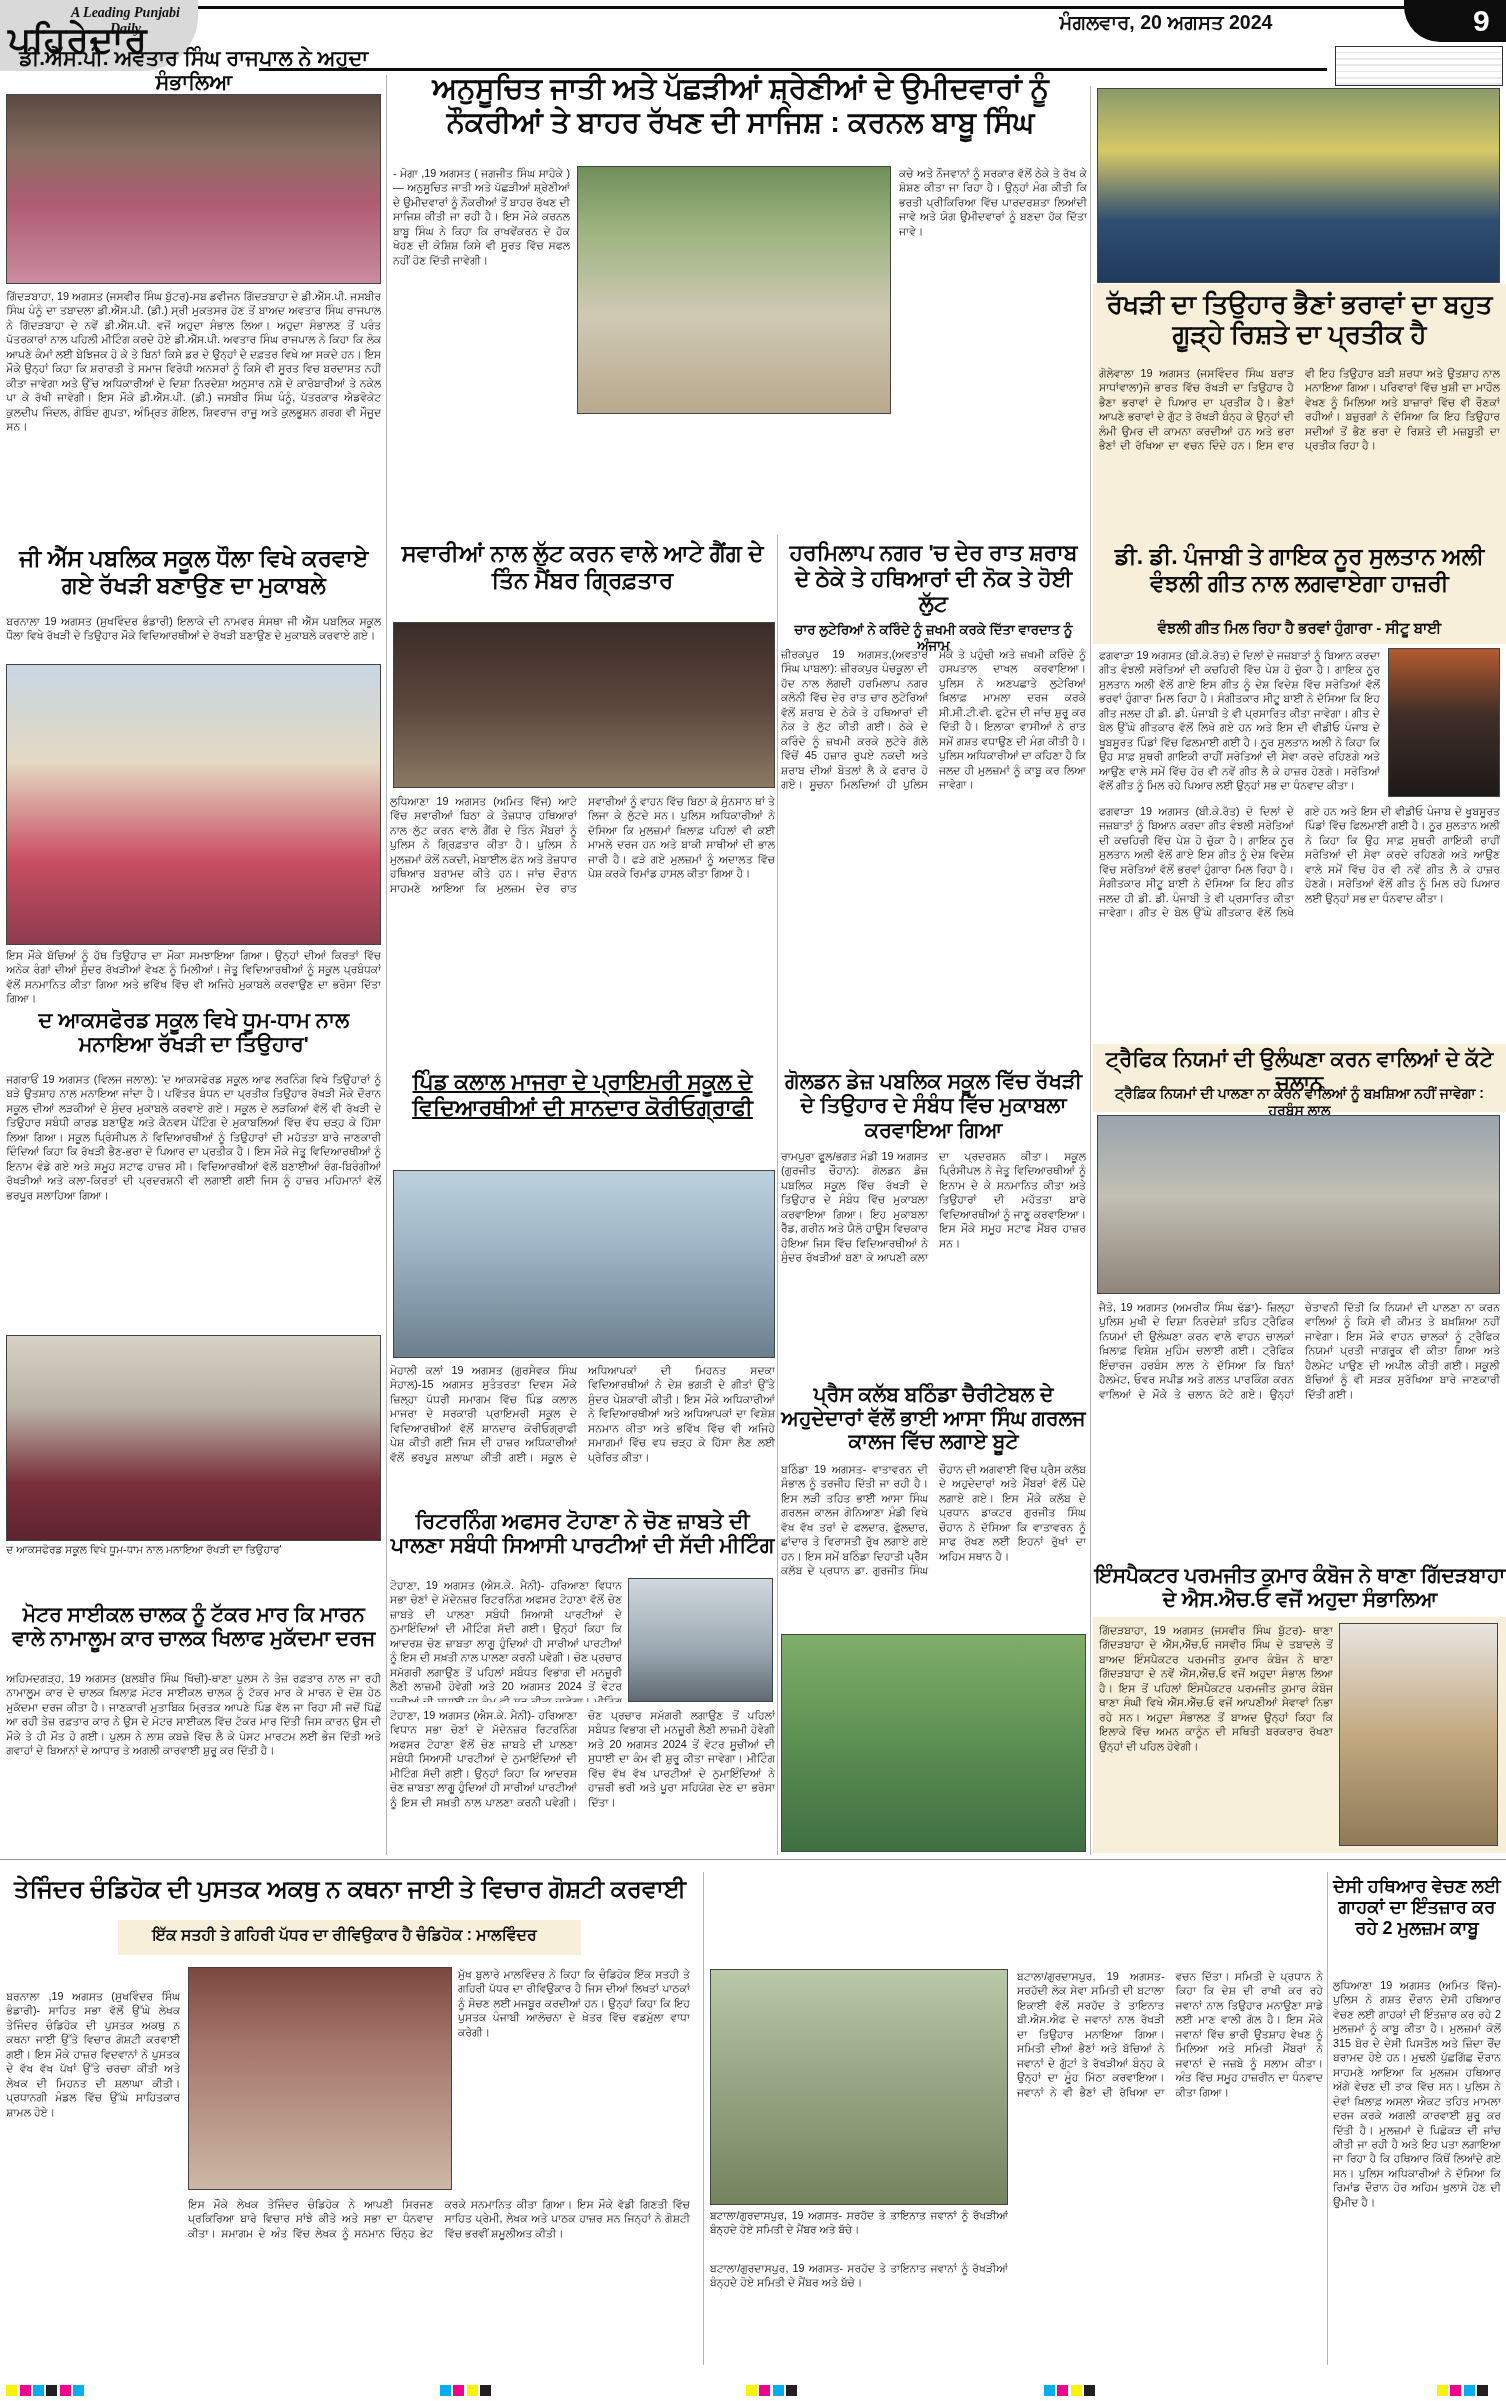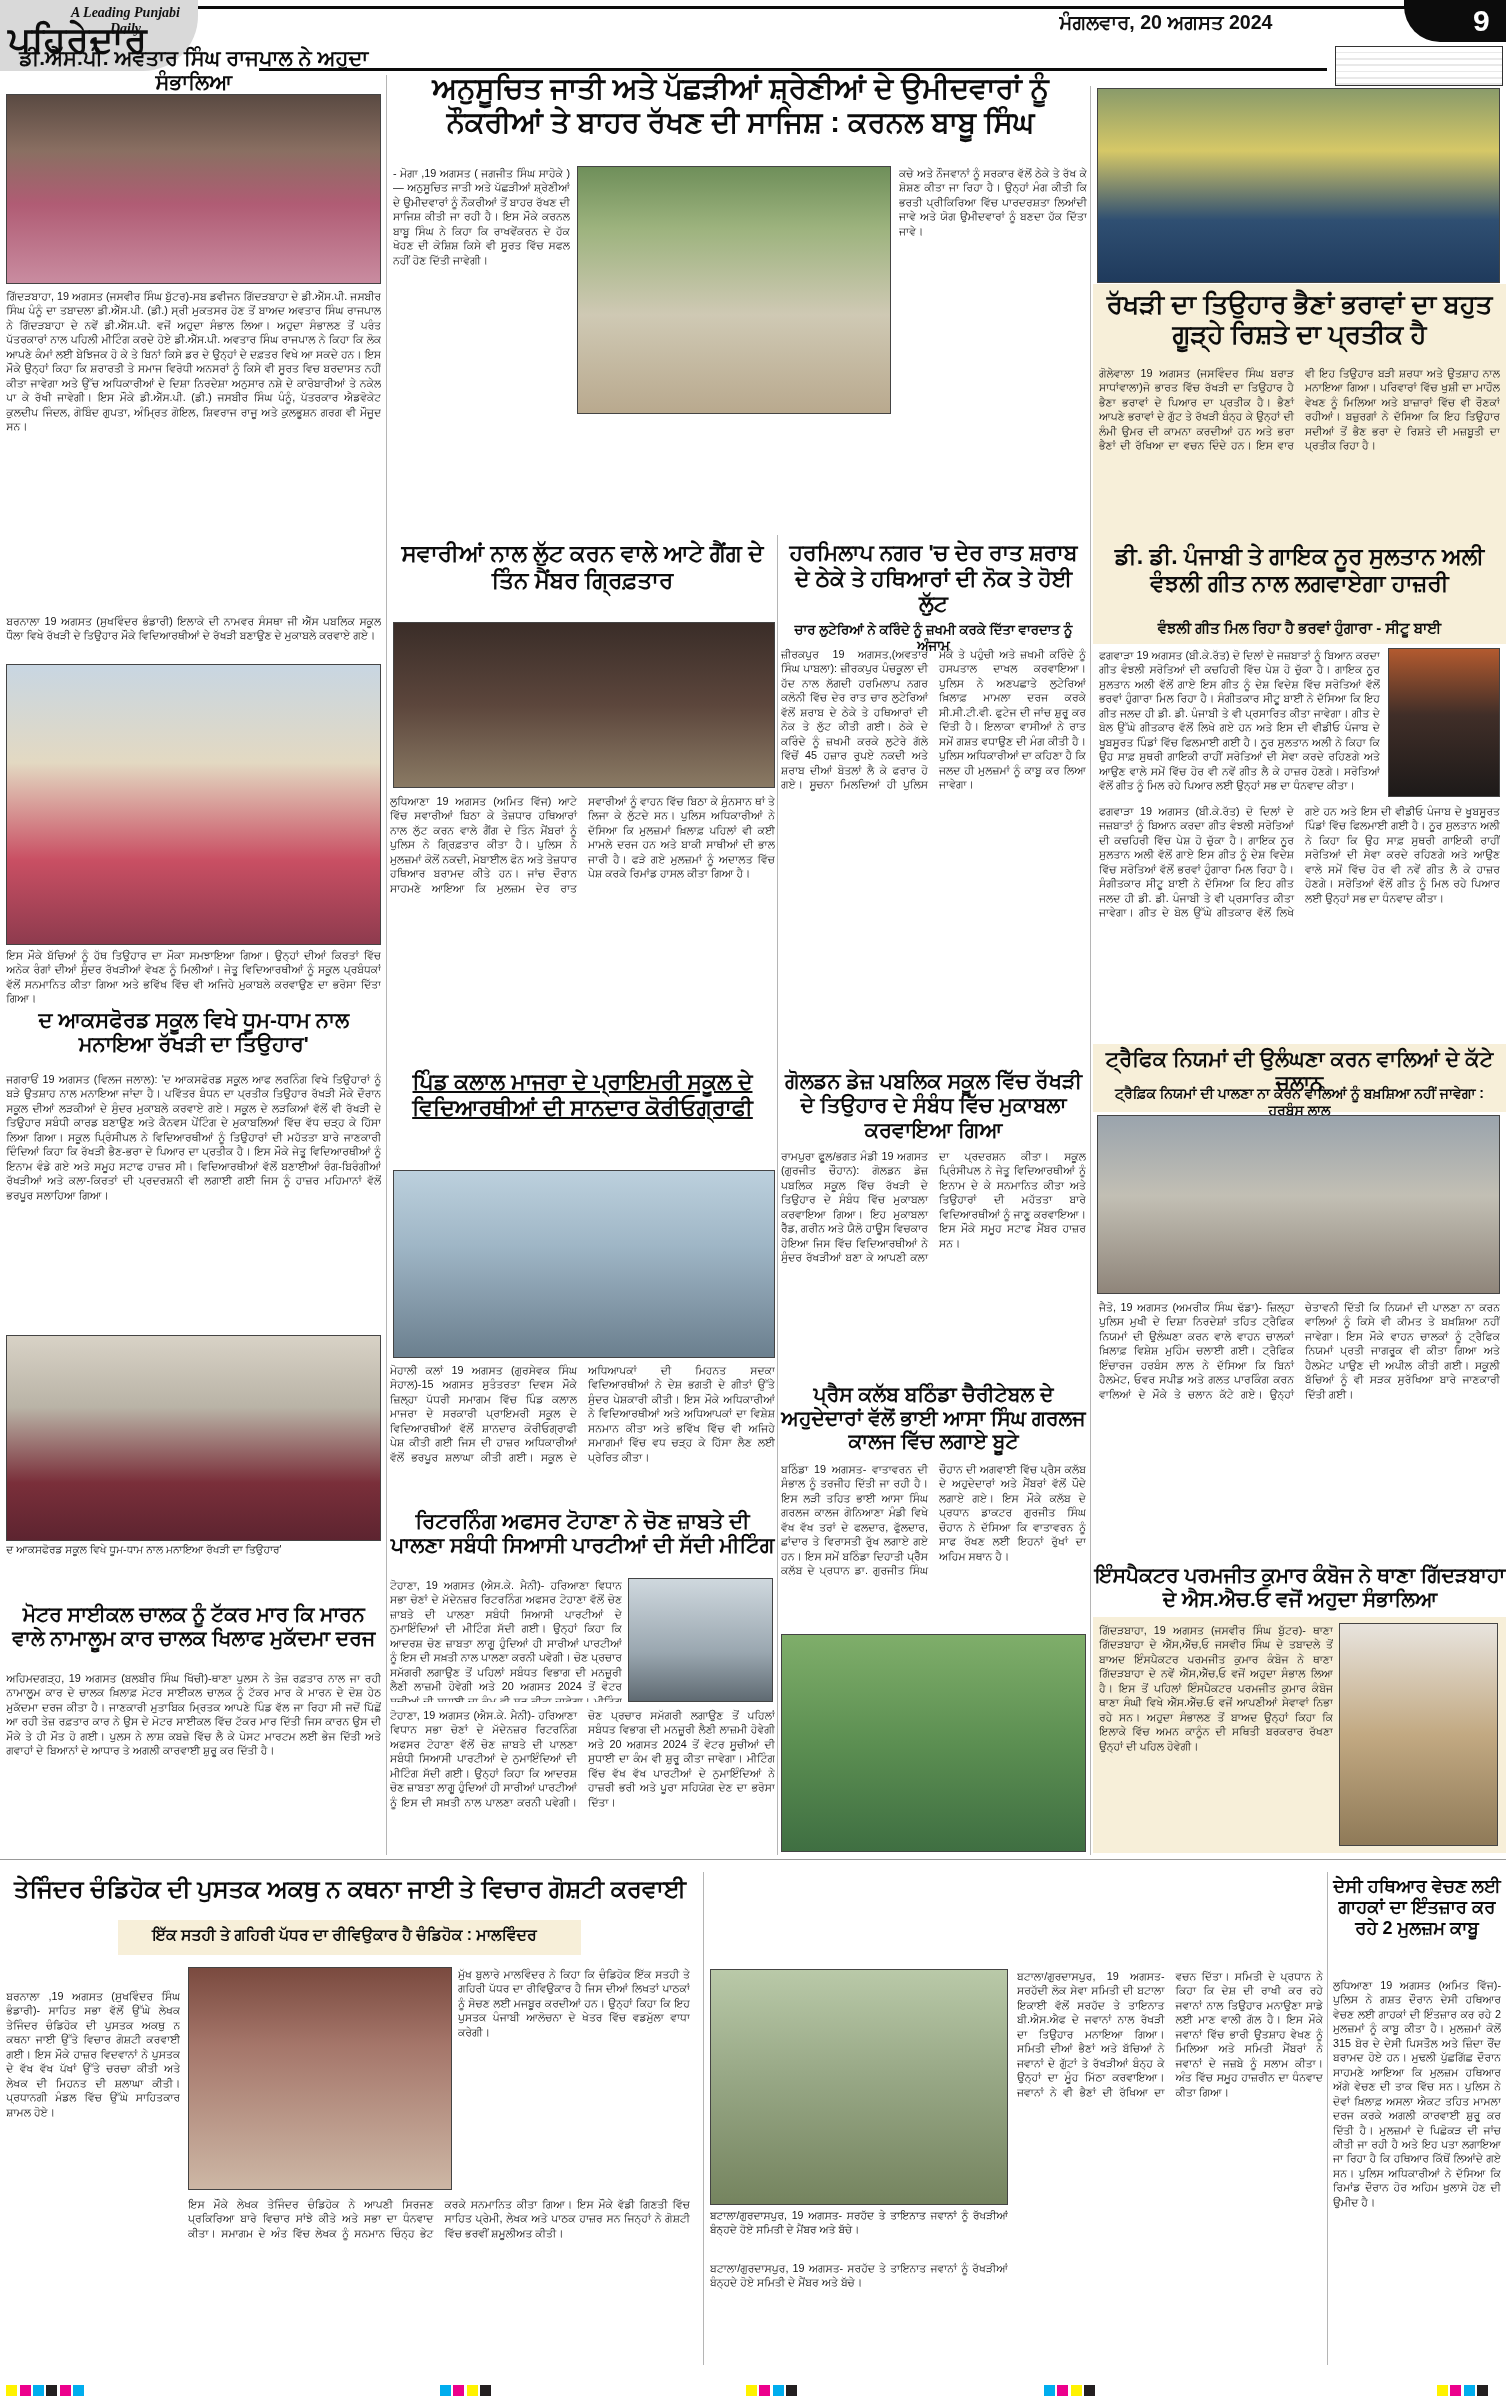--- a/index.html
+++ b/index.html
@@ -43,20 +43,21 @@
   <div class="vr" style="left:777px;top:535px;height:1320px;"></div>
   <div class="vr" style="left:1090px;top:86px;height:1769px;"></div>
   <div class="abs" style="left:0;top:1859px;width:1506px;height:0.8px;background:#999;"></div>
   <div class="vr" style="left:703px;top:1872px;height:493px;"></div>
   <div class="vr" style="left:1327px;top:1872px;height:493px;"></div>
 
   <div class="abs hl" style="left:6.3px;top:46px;width:375px;font-size:21px;">ਡੀ.ਐੱਸ.ਪੀ. ਅਵਤਾਰ ਸਿੰਘ ਰਾਜਪਾਲ ਨੇ ਅਹੁਦਾ ਸੰਭਾਲਿਆ</div>
   <div class="abs photo" style="left:6.3px;top:94px;width:375px;height:190px;background:linear-gradient(180deg,#5a4a42 0%,#8a6f62 30%,#b05c74 58%,#c98ca0 100%);"></div>
   <div class="abs bt" style="left:6.3px;top:289px;width:375px;height:248px;">ਗਿੱਦੜਬਾਹਾ, 19 ਅਗਸਤ (ਜਸਵੀਰ ਸਿੰਘ ਬੁੱਟਰ)-ਸਬ ਡਵੀਜਨ ਗਿੱਦੜਬਾਹਾ ਦੇ ਡੀ.ਐੱਸ.ਪੀ. ਜਸਬੀਰ ਸਿੰਘ ਪੰਨੂੰ ਦਾ ਤਬਾਦਲਾ ਡੀ.ਐੱਸ.ਪੀ. (ਡੀ.) ਸ੍ਰੀ ਮੁਕਤਸਰ ਹੋਣ ਤੋਂ ਬਾਅਦ ਅਵਤਾਰ ਸਿੰਘ ਰਾਜਪਾਲ ਨੇ ਗਿੱਦੜਬਾਹਾ ਦੇ ਨਵੇਂ ਡੀ.ਐੱਸ.ਪੀ. ਵਜੋਂ ਅਹੁਦਾ ਸੰਭਾਲ ਲਿਆ। ਅਹੁਦਾ ਸੰਭਾਲਣ ਤੋਂ ਪਰੰਤ ਪੱਤਰਕਾਰਾਂ ਨਾਲ ਪਹਿਲੀ ਮੀਟਿੰਗ ਕਰਦੇ ਹੋਏ ਡੀ.ਐੱਸ.ਪੀ. ਅਵਤਾਰ ਸਿੰਘ ਰਾਜਪਾਲ ਨੇ ਕਿਹਾ ਕਿ ਲੋਕ ਆਪਣੇ ਕੰਮਾਂ ਲਈ ਬੇਝਿਜਕ ਹੋ ਕੇ ਤੇ ਬਿਨਾਂ ਕਿਸੇ ਡਰ ਦੇ ਉਨ੍ਹਾਂ ਦੇ ਦਫ਼ਤਰ ਵਿਖੇ ਆ ਸਕਦੇ ਹਨ। ਇਸ ਮੌਕੇ ਉਨ੍ਹਾਂ ਕਿਹਾ ਕਿ ਸ਼ਰਾਰਤੀ ਤੇ ਸਮਾਜ ਵਿਰੋਧੀ ਅਨਸਰਾਂ ਨੂੰ ਕਿਸੇ ਵੀ ਸੂਰਤ ਵਿਚ ਬਰਦਾਸਤ ਨਹੀਂ ਕੀਤਾ ਜਾਵੇਗਾ ਅਤੇ ਉੱਚ ਅਧਿਕਾਰੀਆਂ ਦੇ ਦਿਸ਼ਾ ਨਿਰਦੇਸ਼ਾ ਅਨੁਸਾਰ ਨਸ਼ੇ ਦੇ ਕਾਰੋਬਾਰੀਆਂ ਤੇ ਨਕੇਲ ਪਾ ਕੇ ਰੱਖੀ ਜਾਵੇਗੀ। ਇਸ ਮੌਕੇ ਡੀ.ਐੱਸ.ਪੀ. (ਡੀ.) ਜਸਬੀਰ ਸਿੰਘ ਪੰਨੂੰ, ਪੱਤਰਕਾਰ ਐਡਵੋਕੇਟ ਕੁਲਦੀਪ ਜਿੰਦਲ, ਗੋਬਿੰਦ ਗੁਪਤਾ, ਅੰਮ੍ਰਿਤ ਗੋਇਲ, ਸ਼ਿਵਰਾਜ ਰਾਜੂ ਅਤੇ ਕੁਲਭੂਸ਼ਨ ਗਰਗ ਵੀ ਮੌਜੂਦ ਸਨ।</div>
 
+  <div class="abs hl" style="left:6.3px;top:545px;width:375px;font-size:23px;">ਜੀ ਐੱਸ ਪਬਲਿਕ ਸਕੂਲ ਧੌਲਾ ਵਿਖੇ ਕਰਵਾਏ ਗਏ ਰੱਖੜੀ ਬਣਾਉਣ ਦਾ ਮੁਕਾਬਲੇ</div>
   <div class="abs bt" style="left:6.3px;top:614px;width:375px;height:47px;">ਬਰਨਾਲਾ 19 ਅਗਸਤ (ਸੁਖਵਿੰਦਰ ਭੰਡਾਰੀ) ਇਲਾਕੇ ਦੀ ਨਾਮਵਰ ਸੰਸਥਾ ਜੀ ਐੱਸ ਪਬਲਿਕ ਸਕੂਲ ਧੌਲਾ ਵਿਖੇ ਰੱਖੜੀ ਦੇ ਤਿਉਹਾਰ ਮੌਕੇ ਵਿਦਿਆਰਥੀਆਂ ਦੇ ਰੱਖੜੀ ਬਣਾਉਣ ਦੇ ਮੁਕਾਬਲੇ ਕਰਵਾਏ ਗਏ।</div>
   <div class="abs photo" style="left:6.3px;top:664px;width:375px;height:281px;background:linear-gradient(180deg,#c8d6e2 0%,#e3d9c2 35%,#c94f63 70%,#8e3b4e 100%);"></div>
   <div class="abs bt" style="left:6.3px;top:948px;width:375px;height:57px;">ਇਸ ਮੌਕੇ ਬੱਚਿਆਂ ਨੂੰ ਹੱਥ ਤਿਉਹਾਰ ਦਾ ਮੌਕਾ ਸਮਝਾਇਆ ਗਿਆ। ਉਨ੍ਹਾਂ ਦੀਆਂ ਕਿਰਤਾਂ ਵਿੱਚ ਅਨੇਕ ਰੰਗਾਂ ਦੀਆਂ ਸੁੰਦਰ ਰੱਖੜੀਆਂ ਵੇਖਣ ਨੂੰ ਮਿਲੀਆਂ। ਜੇਤੂ ਵਿਦਿਆਰਥੀਆਂ ਨੂੰ ਸਕੂਲ ਪ੍ਰਬੰਧਕਾਂ ਵੱਲੋਂ ਸਨਮਾਨਿਤ ਕੀਤਾ ਗਿਆ ਅਤੇ ਭਵਿੱਖ ਵਿੱਚ ਵੀ ਅਜਿਹੇ ਮੁਕਾਬਲੇ ਕਰਵਾਉਣ ਦਾ ਭਰੋਸਾ ਦਿੱਤਾ ਗਿਆ।</div>
 
   <div class="abs hl" style="left:6.3px;top:1008px;width:375px;font-size:21px;">ਦ ਆਕਸਫੋਰਡ ਸਕੂਲ ਵਿਖੇ ਧੂਮ-ਧਾਮ ਨਾਲ ਮਨਾਇਆ ਰੱਖੜੀ ਦਾ ਤਿਉਹਾਰ'</div>
   <div class="abs bt" style="left:6.3px;top:1072px;width:375px;height:259px;">ਜਗਰਾਓਂ 19 ਅਗਸਤ (ਵਿਲਜ ਜਲਾਲ): 'ਦ ਆਕਸਫੋਰਡ ਸਕੂਲ ਆਫ ਲਰਨਿੰਗ ਵਿਖੇ ਤਿਉਹਾਰਾਂ ਨੂੰ ਬੜੇ ਉਤਸ਼ਾਹ ਨਾਲ ਮਨਾਇਆ ਜਾਂਦਾ ਹੈ। ਪਵਿੱਤਰ ਬੰਧਨ ਦਾ ਪ੍ਰਤੀਕ ਤਿਉਹਾਰ ਰੱਖੜੀ ਮੌਕੇ ਦੌਰਾਨ ਸਕੂਲ ਦੀਆਂ ਲੜਕੀਆਂ ਦੇ ਸੁੰਦਰ ਮੁਕਾਬਲੇ ਕਰਵਾਏ ਗਏ। ਸਕੂਲ ਦੇ ਲੜਕਿਆਂ ਵੱਲੋਂ ਵੀ ਰੱਖੜੀ ਦੇ ਤਿਉਹਾਰ ਸਬੰਧੀ ਕਾਰਡ ਬਣਾਉਣ ਅਤੇ ਕੈਨਵਸ ਪੇਂਟਿੰਗ ਦੇ ਮੁਕਾਬਲਿਆਂ ਵਿੱਚ ਵੱਧ ਚੜ੍ਹ ਕੇ ਹਿੱਸਾ ਲਿਆ ਗਿਆ। ਸਕੂਲ ਪ੍ਰਿੰਸੀਪਲ ਨੇ ਵਿਦਿਆਰਥੀਆਂ ਨੂੰ ਤਿਉਹਾਰਾਂ ਦੀ ਮਹੱਤਤਾ ਬਾਰੇ ਜਾਣਕਾਰੀ ਦਿੰਦਿਆਂ ਕਿਹਾ ਕਿ ਰੱਖੜੀ ਭੈਣ-ਭਰਾ ਦੇ ਪਿਆਰ ਦਾ ਪ੍ਰਤੀਕ ਹੈ। ਇਸ ਮੌਕੇ ਜੇਤੂ ਵਿਦਿਆਰਥੀਆਂ ਨੂੰ ਇਨਾਮ ਵੰਡੇ ਗਏ ਅਤੇ ਸਮੂਹ ਸਟਾਫ ਹਾਜ਼ਰ ਸੀ। ਵਿਦਿਆਰਥੀਆਂ ਵੱਲੋਂ ਬਣਾਈਆਂ ਰੰਗ-ਬਿਰੰਗੀਆਂ ਰੱਖੜੀਆਂ ਅਤੇ ਕਲਾ-ਕਿਰਤਾਂ ਦੀ ਪ੍ਰਦਰਸ਼ਨੀ ਵੀ ਲਗਾਈ ਗਈ ਜਿਸ ਨੂੰ ਹਾਜ਼ਰ ਮਹਿਮਾਨਾਂ ਵੱਲੋਂ ਭਰਪੂਰ ਸਲਾਹਿਆ ਗਿਆ।</div>
   <div class="abs photo" style="left:6.3px;top:1335px;width:375px;height:206px;background:linear-gradient(180deg,#d8d2c6 0%,#b9b3a6 35%,#7a2f3a 72%,#5d2430 100%);"></div>
   <div class="abs caption" style="left:6.3px;top:1543px;width:375px;height:55px;">ਦ ਆਕਸਫੋਰਡ ਸਕੂਲ ਵਿਖੇ ਧੂਮ-ਧਾਮ ਨਾਲ ਮਨਾਇਆ ਰੱਖੜੀ ਦਾ ਤਿਉਹਾਰ'</div>
 
   <div class="abs hl" style="left:6.3px;top:1603px;width:375px;font-size:20.4px;">ਮੋਟਰ ਸਾਈਕਲ ਚਾਲਕ ਨੂੰ ਟੱਕਰ ਮਾਰ ਕਿ ਮਾਰਨ ਵਾਲੇ ਨਾਮਾਲੂਮ ਕਾਰ ਚਾਲਕ ਖਿਲਾਫ ਮੁਕੱਦਮਾ ਦਰਜ</div>

